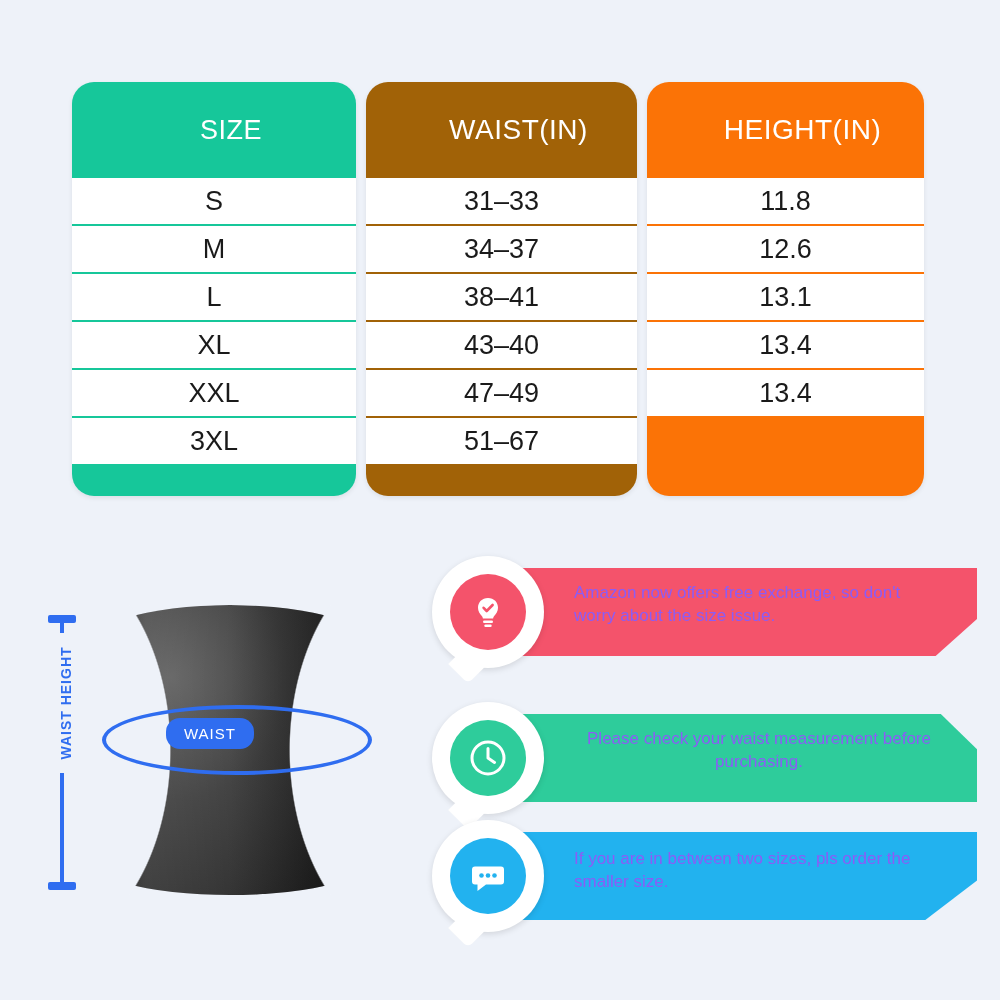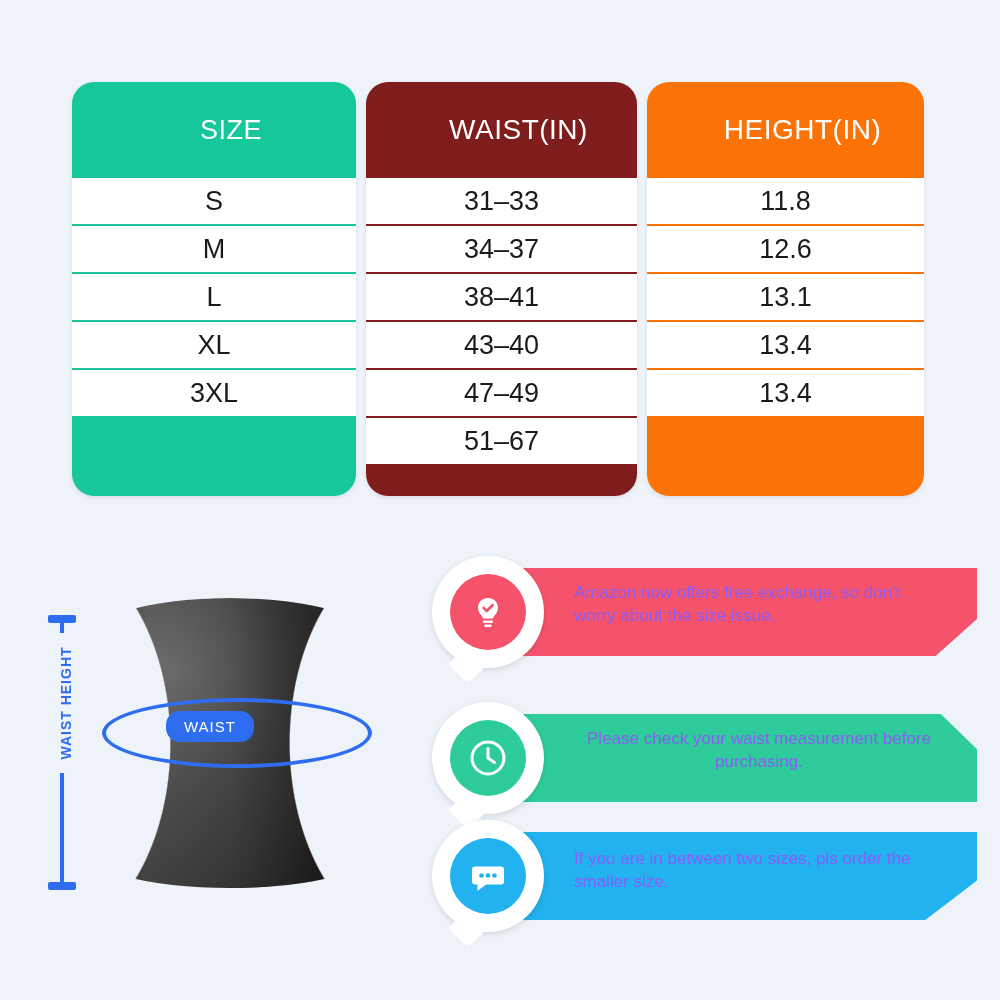--- a/index.html
+++ b/index.html
@@ -24,21 +24,21 @@
     display: flex;
     gap: 10px;
   }
   .col {
     flex: 0 0 auto;
     border-radius: 22px;
     overflow: hidden;
     box-shadow: 0 2px 5px rgba(0,0,0,0.08);
   }
   .col.size   { width: 284px; background: #16c79a; }
-  .col.waist  { width: 271px; background: #7f1d1d; }
+  .col.waist  { width: 271px; background: #a16207; }
   .col.height { width: 277px; background: #fb7306; }
 
   .col-head {
     height: 96px;
     display: flex;
     align-items: center;
     justify-content: center;
     color: #ffffff;
     font-size: 28px;
     letter-spacing: 0.5px;
@@ -64,21 +64,21 @@
   #product-figure {
     position: absolute;
     left: 20px;
     top: 560px;
     width: 410px;
     height: 420px;
   }
   .band-wrap {
     position: absolute;
     left: 60px;
-    top: 38px;
+    top: 45px;
     width: 300px;
     height: 300px;
   }
   .band {
     position: absolute;
     left: 0;
     top: 0;
     width: 300px;
     height: 290px;
     background:
@@ -262,20 +262,21 @@
 <body>
 
 <div id="size-table">
 
   <div class="col size">
     <div class="col-head">SIZE</div>
     <div class="cell">S</div>
     <div class="cell">M</div>
     <div class="cell">L</div>
     <div class="cell">XL</div>
+    <div class="cell">XXL</div>
     <div class="cell">3XL</div>
     <div class="col-foot"></div>
   </div>
 
   <div class="col waist">
     <div class="col-head">WAIST(IN)</div>
     <div class="cell">31–33</div>
     <div class="cell">34–37</div>
     <div class="cell">38–41</div>
     <div class="cell">43–40</div>

